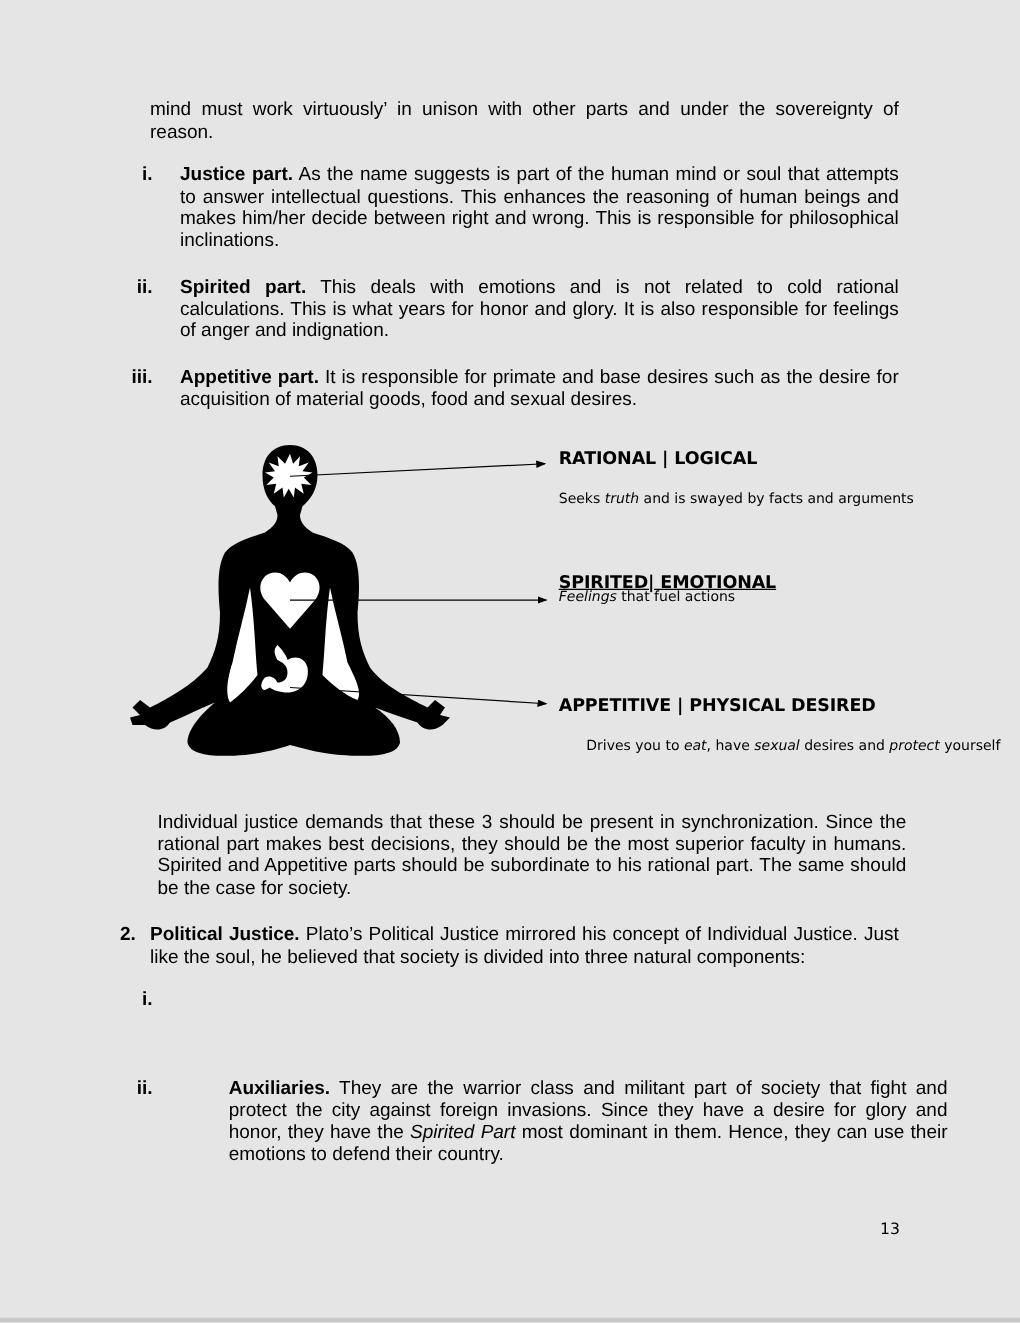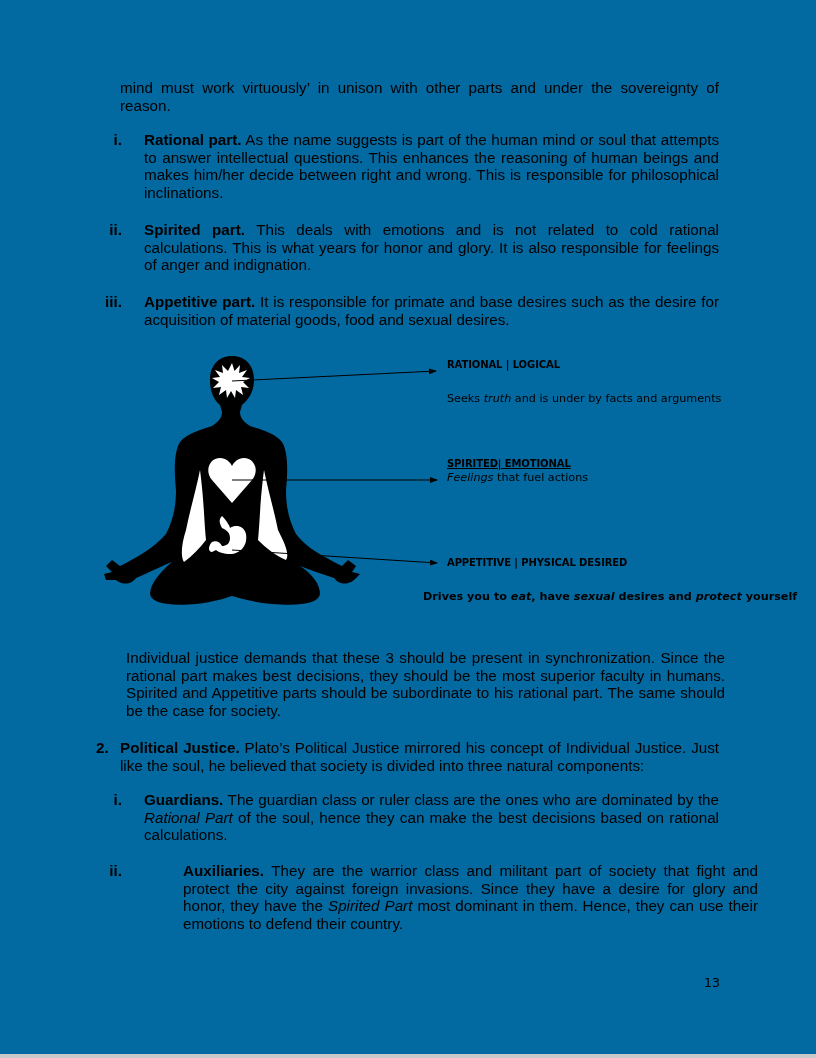--- a/index.html
+++ b/index.html
@@ -1,39 +1,39 @@
 <!DOCTYPE html>
 <html><head>
 <meta charset="utf-8">
 <style>
   html, body { margin: 0; padding: 0; background: #ffffff; }
   body { width: 816px; height: 1058px; position: relative; overflow: hidden; font-family: "Liberation Sans", sans-serif; color: #000; }
-  .page { position: absolute; left: 0; top: 0; width: 816px; height: 1054px; background: #0369a1; }
+  .page { position: absolute; left: 0; top: 0; width: 816px; height: 1054px; background: #e5e5e5; }
   .bottom-bar { position: absolute; left: 0; bottom: 0; width: 816px; height: 4px; background: #c8c8c8; }
   .para { position: absolute; font-size: 15.2px; line-height: 17.5px; text-align: justify; }
   .para b { font-weight: bold; }
   .roman { position: absolute; font-size: 15.2px; line-height: 17.5px; font-weight: bold; text-align: right; width: 30px; }
   .num { position: absolute; font-size: 15.2px; line-height: 17.5px; font-weight: bold; }
-  .fig-title { position: absolute; font-family: "DejaVu Sans", sans-serif; font-size: 10px; font-weight: bold; letter-spacing: -0.1px; white-space: nowrap; }
+  .fig-title { position: absolute; font-family: "DejaVu Sans", sans-serif; font-size: 14px; font-weight: bold; letter-spacing: -0.1px; white-space: nowrap; }
   .fig-desc { position: absolute; font-family: "DejaVu Sans", sans-serif; font-size: 11.2px; white-space: nowrap; }
   .page-number { position: absolute; left: 704px; top: 975px; font-family: "DejaVu Sans", sans-serif; font-size: 12.5px; }
   svg.figure { position: absolute; left: 0; top: 0; }
 </style>
 </head>
 <body>
 
 <div class="page">
 
   <div class="para" style="left:120px; top:79px; width:599px;">
     <span>mind must work virtuously’ in unison with other parts and under the sovereignty of reason.</span>
   </div>
 
   <div class="roman" style="left:92px; top:131px;">i.</div>
   <div class="para" style="left:144px; top:131px; width:575px;">
-    <b>Rational part.</b><span> As the name suggests is part of the human mind or soul that attempts to answer intellectual questions. This enhances the reasoning of human beings and makes him/her decide between right and wrong. This is responsible for philosophical inclinations.</span>
+    <b>Justice part.</b><span> As the name suggests is part of the human mind or soul that attempts to answer intellectual questions. This enhances the reasoning of human beings and makes him/her decide between right and wrong. This is responsible for philosophical inclinations.</span>
   </div>
 
   <div class="roman" style="left:92px; top:221px;">ii.</div>
   <div class="para" style="left:144px; top:221px; width:575px;">
     <b>Spirited part.</b><span> This deals with emotions and is not related to cold rational calculations. This is what years for honor and glory. It is also responsible for feelings of anger and indignation.</span>
   </div>
 
   <div class="roman" style="left:92px; top:293px;">iii.</div>
   <div class="para" style="left:144px; top:293px; width:575px;">
     <b>Appetitive part.</b><span> It is responsible for primate and base desires such as the desire for acquisition of material goods, food and sexual desires.</span>
@@ -61,46 +61,43 @@
 
     <path d="M222,516 C226,520 230,526 230,528 C236,524 244,526 246,534 C248,546 240,554 230,554 C224,554 218,552 216,550 L212,552 C208,552 208,546 212,542 C216,540 220,542 222,546 C226,546 230,544 230,538 C230,532 226,530 222,528 C220,524 218,520 222,516 Z" fill="#fff"></path>
 
     <line x1="232" y1="381" x2="436" y2="371" stroke="#000" stroke-width="1" marker-end="url(#arrowhead)"></line>
     <line x1="232" y1="480" x2="437" y2="480" stroke="#000" stroke-width="1" marker-end="url(#arrowhead)"></line>
     <line x1="232" y1="550" x2="437" y2="563" stroke="#000" stroke-width="1" marker-end="url(#arrowhead)"></line>
   </svg>
 
   <div class="fig-title" style="left:447px; top:359px;">RATIONAL | LOGICAL</div>
   <div class="fig-desc" style="left:447px; top:392px;">
-    <span>Seeks </span><i>truth</i><span> and is under by facts and arguments</span>
+    <span>Seeks </span><i>truth</i><span> and is swayed by facts and arguments</span>
   </div>
 
   <div class="fig-title" style="left:447px; top:458px;text-decoration:underline;">SPIRITED| EMOTIONAL</div>
   <div class="fig-desc" style="left:447px; top:471px;">
     <i>Feelings</i><span> that fuel actions</span>
   </div>
 
   <div class="fig-title" style="left:447px; top:557px;">APPETITIVE | PHYSICAL DESIRED</div>
-  <div class="fig-desc" style="left:423px; top:590px;font-weight:bold;">
+  <div class="fig-desc" style="left:469px; top:590px;">
     <span>Drives you to </span><i>eat</i><span>, have </span><i>sexual</i><span> desires and </span><i>protect</i><span> yourself</span>
   </div>
 
   <div class="para" style="left:126px; top:649px; width:599px;">
     <span>Individual justice demands that these 3 should be present in synchronization. Since the rational part makes best decisions, they should be the most superior faculty in humans. Spirited and Appetitive parts should be subordinate to his rational part. The same should be the case for society.</span>
   </div>
 
   <div class="num" style="left:96px; top:739px;">2.</div>
   <div class="para" style="left:120px; top:739px; width:599px;">
     <b>Political Justice.</b><span> Plato’s Political Justice mirrored his concept of Individual Justice. Just like the soul, he believed that society is divided into three natural components:</span>
   </div>
 
   <div class="roman" style="left:92px; top:791px;">i.</div>
-  <div class="para" style="left:144px; top:791px; width:575px;">
-    <b>Guardians.</b><span> The guardian class or ruler class are the ones who are dominated by the </span><i>Rational Part</i><span> of the soul, hence they can make the best decisions based on rational calculations.</span>
-  </div>
 
   <div class="roman" style="left:92px; top:862px;">ii.</div>
   <div class="para" style="left:144px; top:862px; width:575px;margin-left:39px;">
     <b>Auxiliaries.</b><span> They are the warrior class and militant part of society that fight and protect the city against foreign invasions. Since they have a desire for glory and honor, they have the </span><i>Spirited Part</i><span> most dominant in them. Hence, they can use their emotions to defend their country.</span>
   </div>
 
   <div class="page-number">13</div>
 </div>
 
 <div class="bottom-bar"></div>

